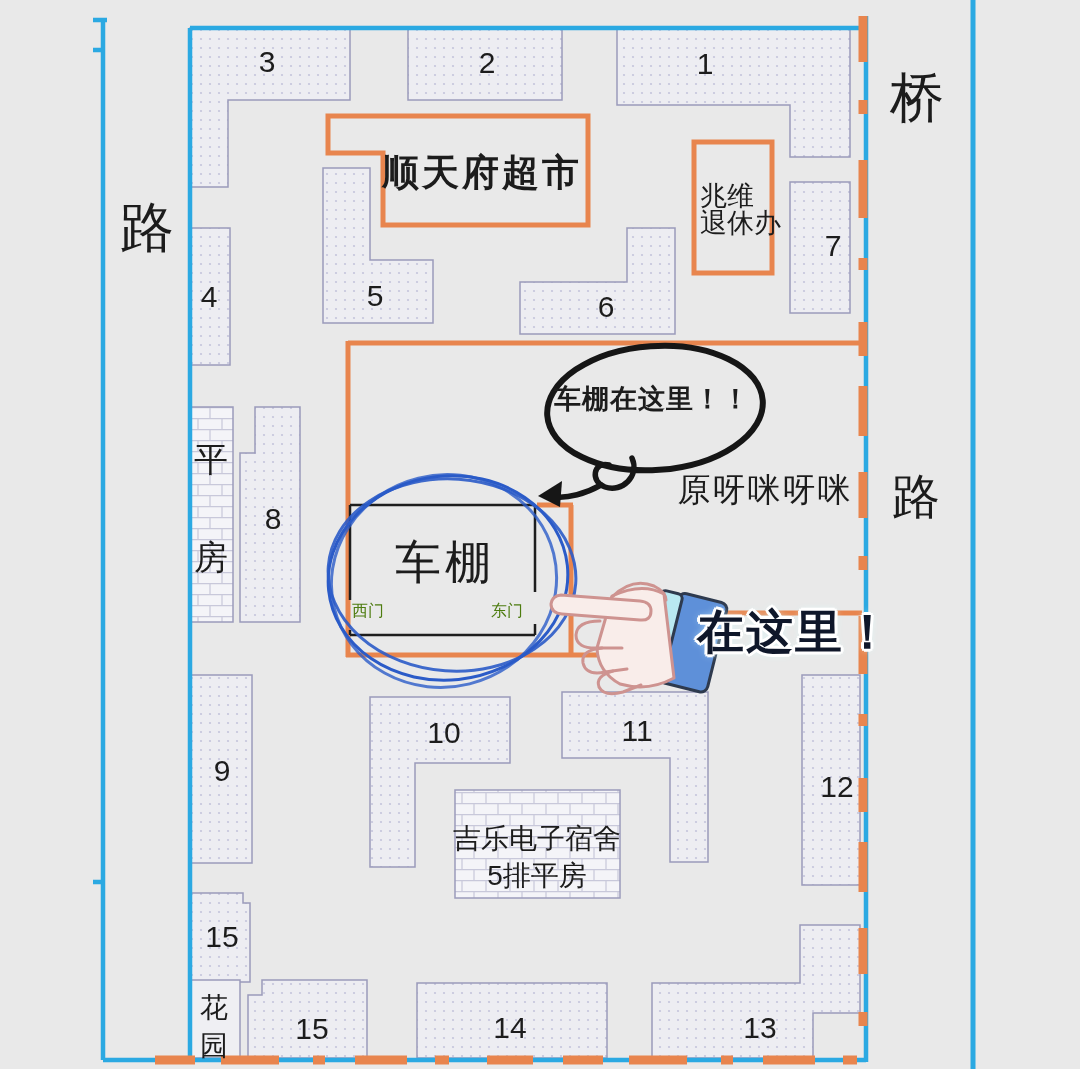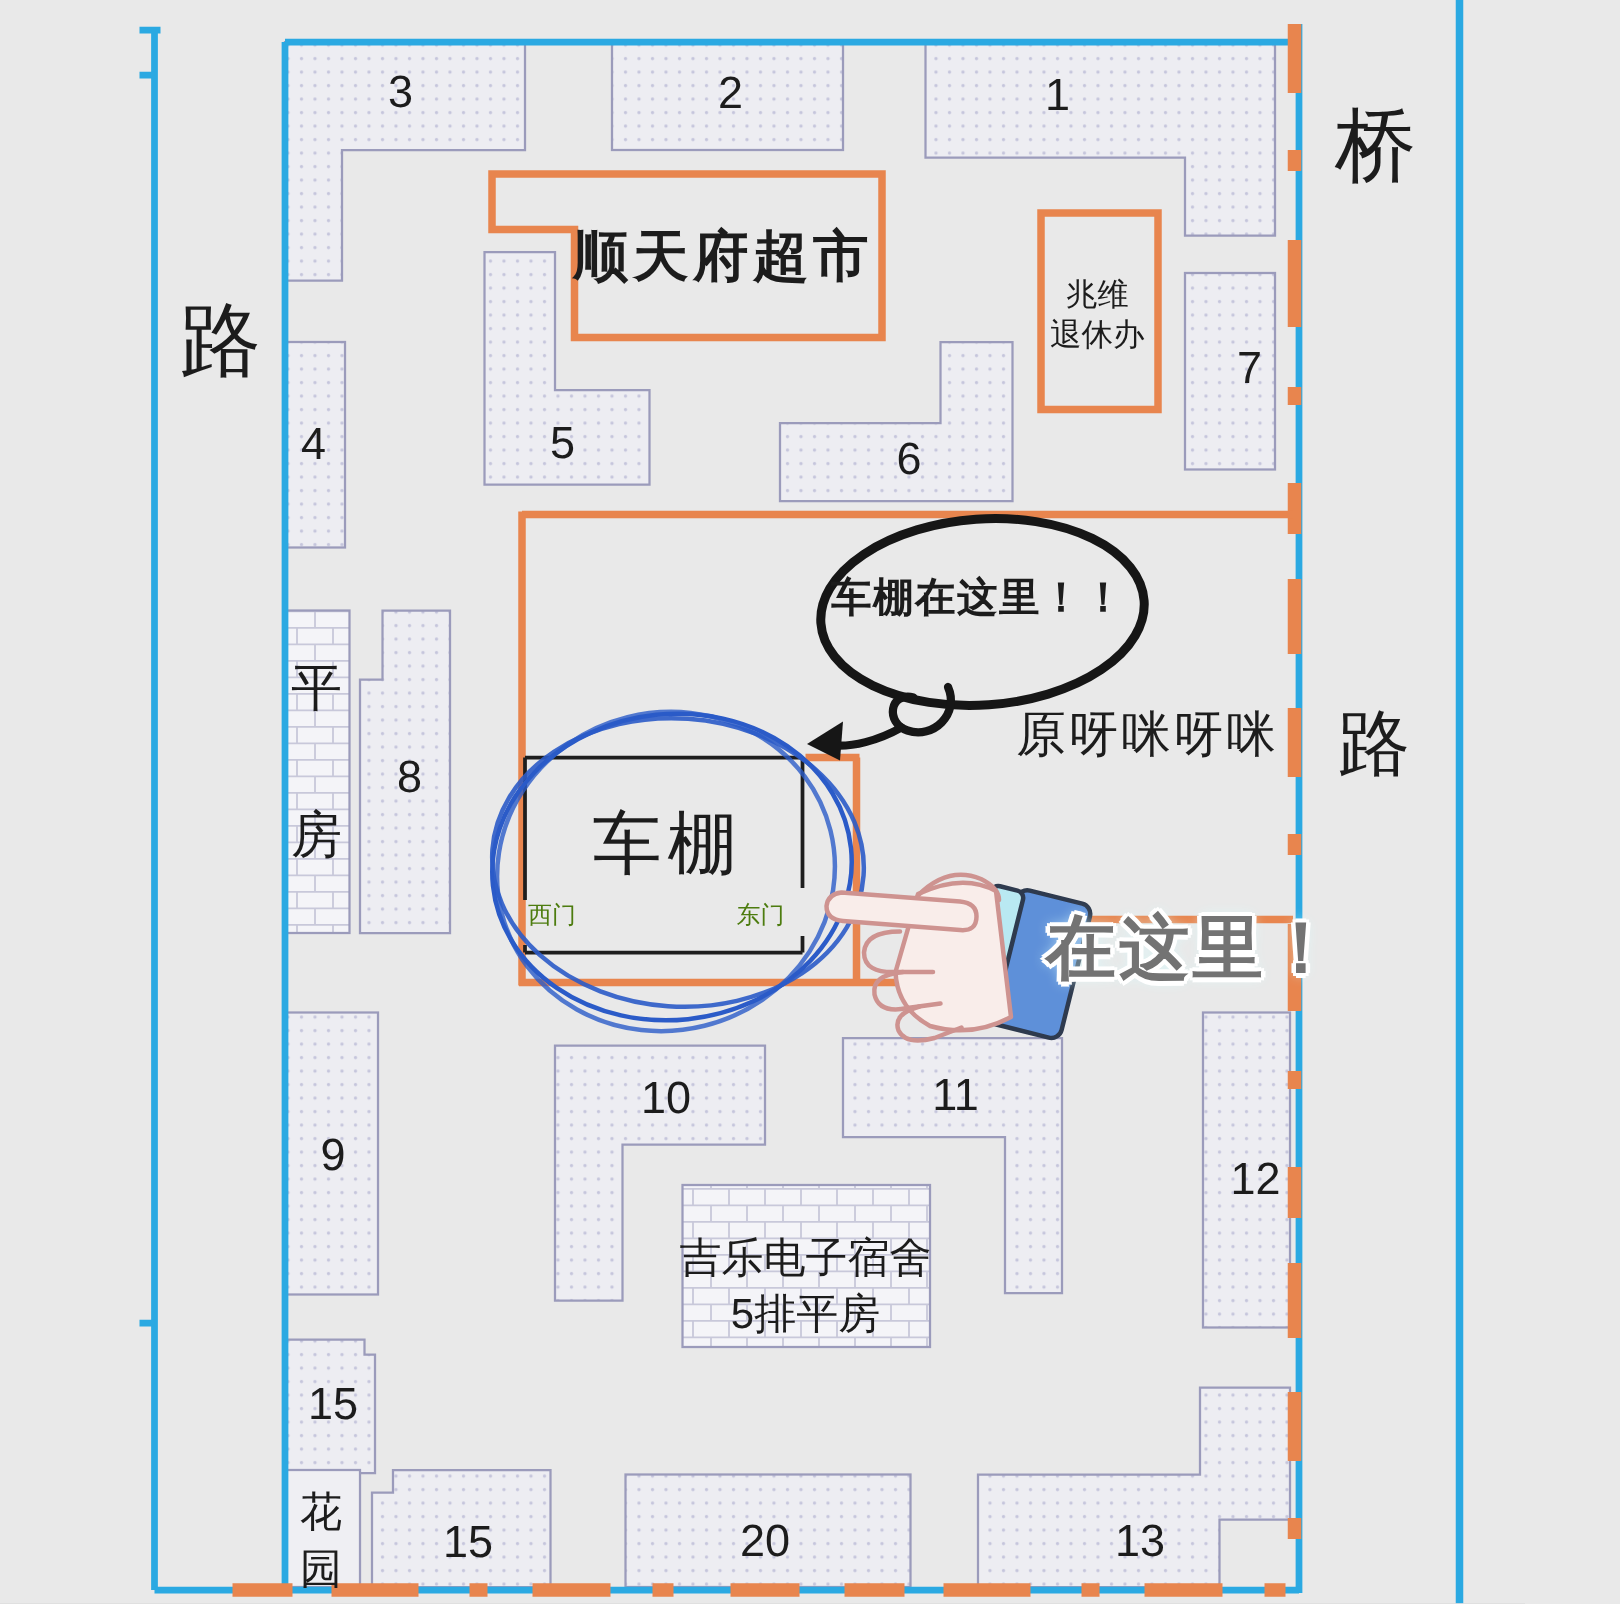--- a/index.html
+++ b/index.html
@@ -5,29 +5,29 @@
   html,body{margin:0;padding:0;background:#d8d8d8;}
   .stage{position:relative;width:1080px;height:1069px;background:#E9E9E9;overflow:hidden;
          font-family:"Liberation Sans",sans-serif;color:#1c1c1c;}
   .stage svg{position:absolute;left:0;top:0;}
   .lbl{position:absolute;transform:translate(-50%,-50%);white-space:nowrap;line-height:1;}
   .num{font-size:30px;color:#1c1c1c;}
   .road{font-size:54px;}
   .serifbold{font-family:"Liberation Serif",serif;font-weight:700;}
   .supermarket{font-size:37px;letter-spacing:3px;text-align:right;}
   .bubbletxt{font-size:27px;letter-spacing:1px;}
-  .office{position:absolute;left:700px;top:183px;font-size:21px;line-height:27px;text-align:center;}
+  .office{position:absolute;left:700px;top:183px;font-size:27px;line-height:27px;}
   .former{font-size:33px;letter-spacing:2px;text-align:right;}
   .shed{font-size:46px;letter-spacing:4px;}
   .gate{font-size:16px;color:#4d7c0f;}
   .dorm1{font-size:28px;}
   .vchar{font-size:34px;}
   .gchar{font-size:28px;}
   .here{position:absolute;left:697px;top:608px;font-size:47px;font-weight:700;
-        letter-spacing:2px;color:#737373;line-height:1;
+        letter-spacing:2px;color:#0f172a;line-height:1;
         text-shadow:2px 2px 0 #fff,-2px 2px 0 #fff,2px -2px 0 #fff,-2px -2px 0 #fff,
                     3px 0 0 #fff,-3px 0 0 #fff,0 3px 0 #fff,0 -3px 0 #fff,0 0 9px #d8fbfd;}
 </style>
 </head>
 <body>
 
 <div class="stage">
 
 <svg width="1080" height="1069" viewBox="0 0 1080 1069">
   <defs>
@@ -133,21 +133,21 @@
   <div class="lbl num" style="left:209px;top:297px">4</div>
   <div class="lbl num" style="left:375px;top:296px">5</div>
   <div class="lbl num" style="left:606px;top:307px">6</div>
   <div class="lbl num" style="left:833px;top:246px">7</div>
   <div class="lbl num" style="left:273px;top:519px">8</div>
   <div class="lbl num" style="left:222px;top:771px">9</div>
   <div class="lbl num" style="left:444px;top:733px">10</div>
   <div class="lbl num" style="left:637px;top:731px">11</div>
   <div class="lbl num" style="left:837px;top:787px">12</div>
   <div class="lbl num" style="left:760px;top:1028px">13</div>
-  <div class="lbl num" style="left:510px;top:1028px">20</div>
+  <div class="lbl num" style="left:510px;top:1028px">14</div>
   <div class="lbl num" style="left:222px;top:937px">15</div>
   <div class="lbl num" style="left:312px;top:1029px">15</div>
 
   <div class="lbl serifbold supermarket" style="left:482px;top:172px">顺天府超市</div>
 
   <div class="office">
     <div>兆维</div>
     <div>退休办</div>
   </div>
 

